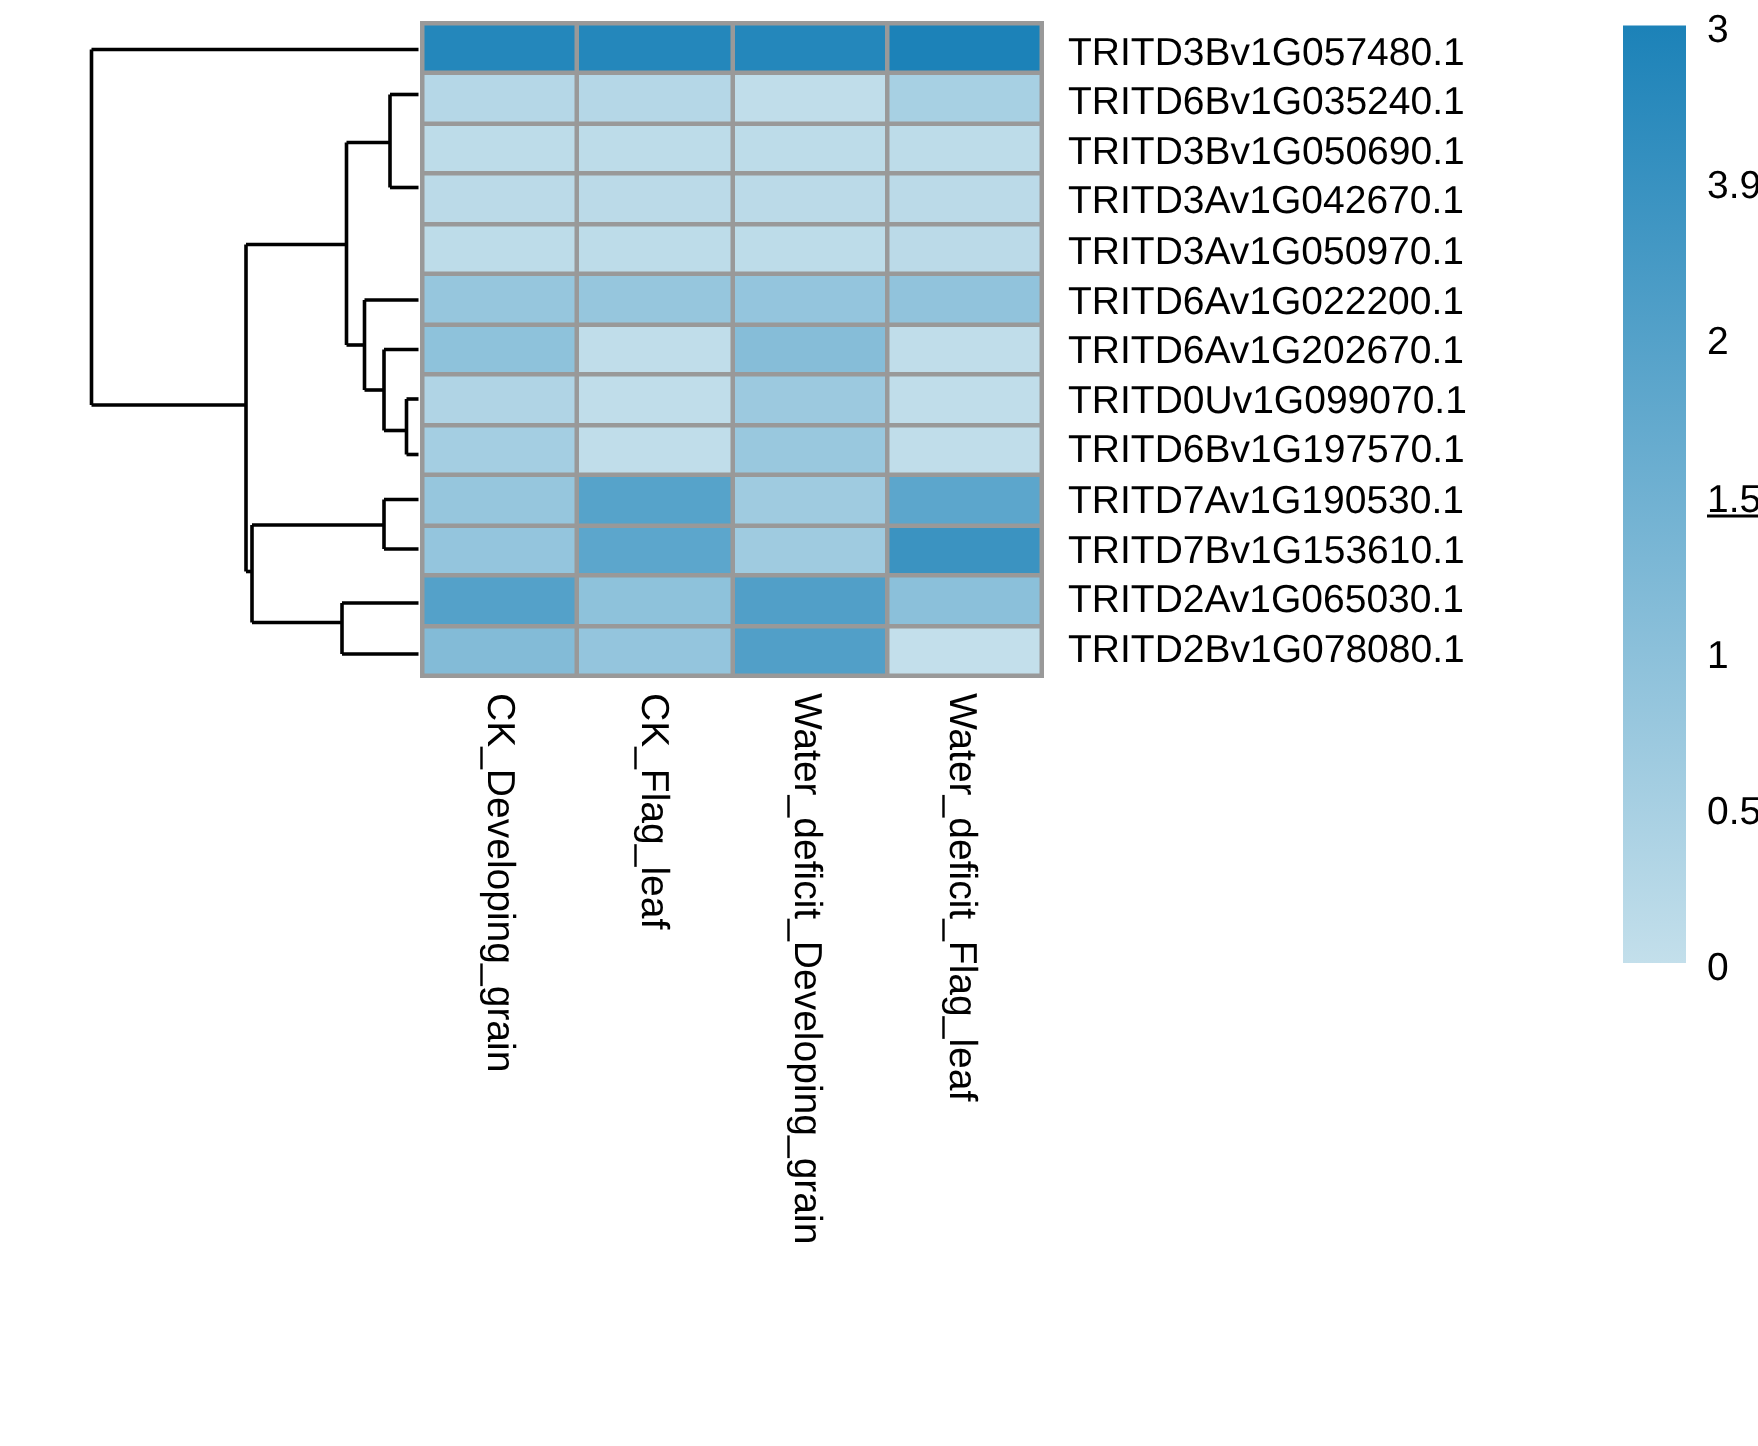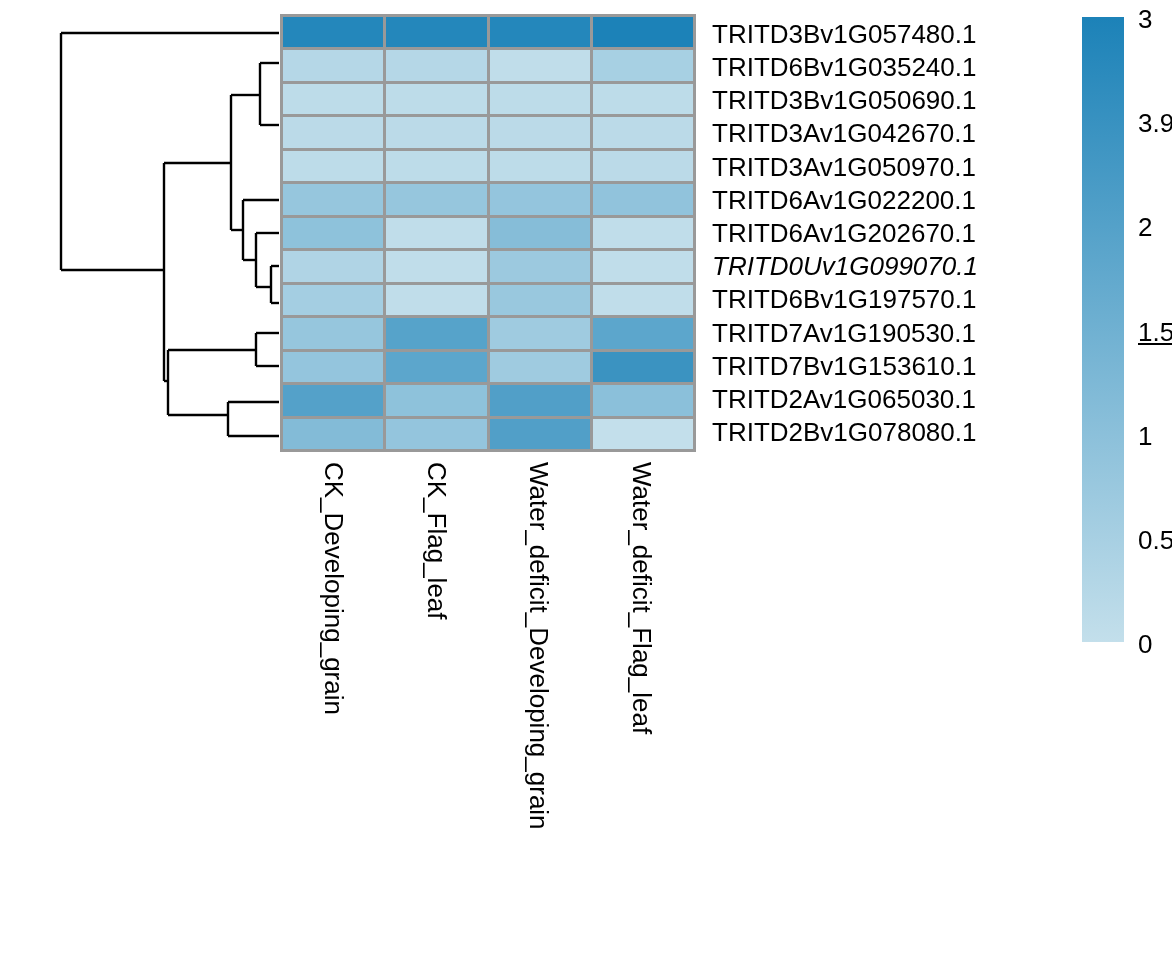--- a/index.html
+++ b/index.html
@@ -111,21 +111,21 @@
       <div class="cell" title="" style="background: rgb(195, 223, 235);"></div>
     </div>
   <div id="row-labels">
       <div class="rowlab" style="top: 18.6154px;">TRITD3Bv1G057480.1</div>
       <div class="rowlab" style="top: 51.8462px;">TRITD6Bv1G035240.1</div>
       <div class="rowlab" style="top: 85.0769px;">TRITD3Bv1G050690.1</div>
       <div class="rowlab" style="top: 118.308px;">TRITD3Av1G042670.1</div>
       <div class="rowlab" style="top: 151.538px;">TRITD3Av1G050970.1</div>
       <div class="rowlab" style="top: 184.769px;">TRITD6Av1G022200.1</div>
       <div class="rowlab" style="top: 218px;">TRITD6Av1G202670.1</div>
-      <div class="rowlab" style="top: 251.231px; font-style: italic;">TRITD0Uv1G099070.1</div>
+      <div class="rowlab" style="top: 251.231px;">TRITD0Uv1G099070.1</div>
       <div class="rowlab" style="top: 284.462px;">TRITD6Bv1G197570.1</div>
       <div class="rowlab" style="top: 317.692px;">TRITD7Av1G190530.1</div>
       <div class="rowlab" style="top: 350.923px;">TRITD7Bv1G153610.1</div>
       <div class="rowlab" style="top: 384.154px;">TRITD2Av1G065030.1</div>
       <div class="rowlab" style="top: 417.385px;">TRITD2Bv1G078080.1</div>
     </div>
   <div id="col-labels">
       <div class="collab" style="left: 311.25px; top: 462px;">CK_Developing_grain</div>
       <div class="collab" style="left: 413.75px; top: 462px;">CK_Flag_leaf</div>
       <div class="collab" style="left: 516.25px; top: 462px;">Water_deficit_Developing_grain</div>

